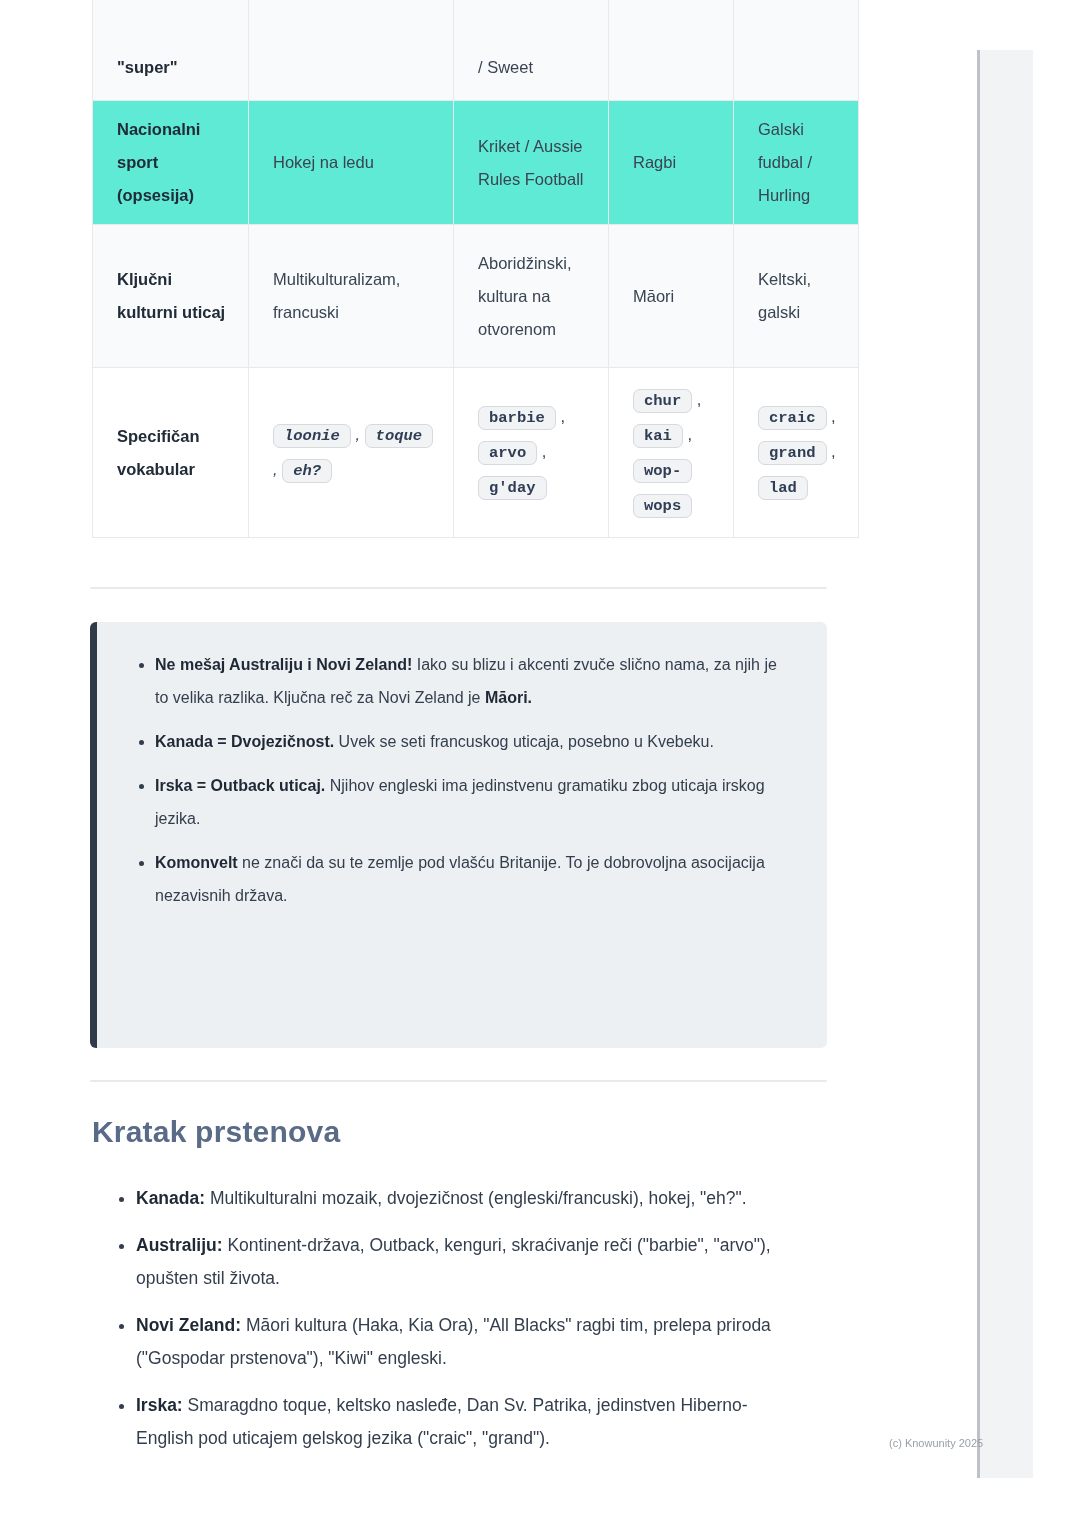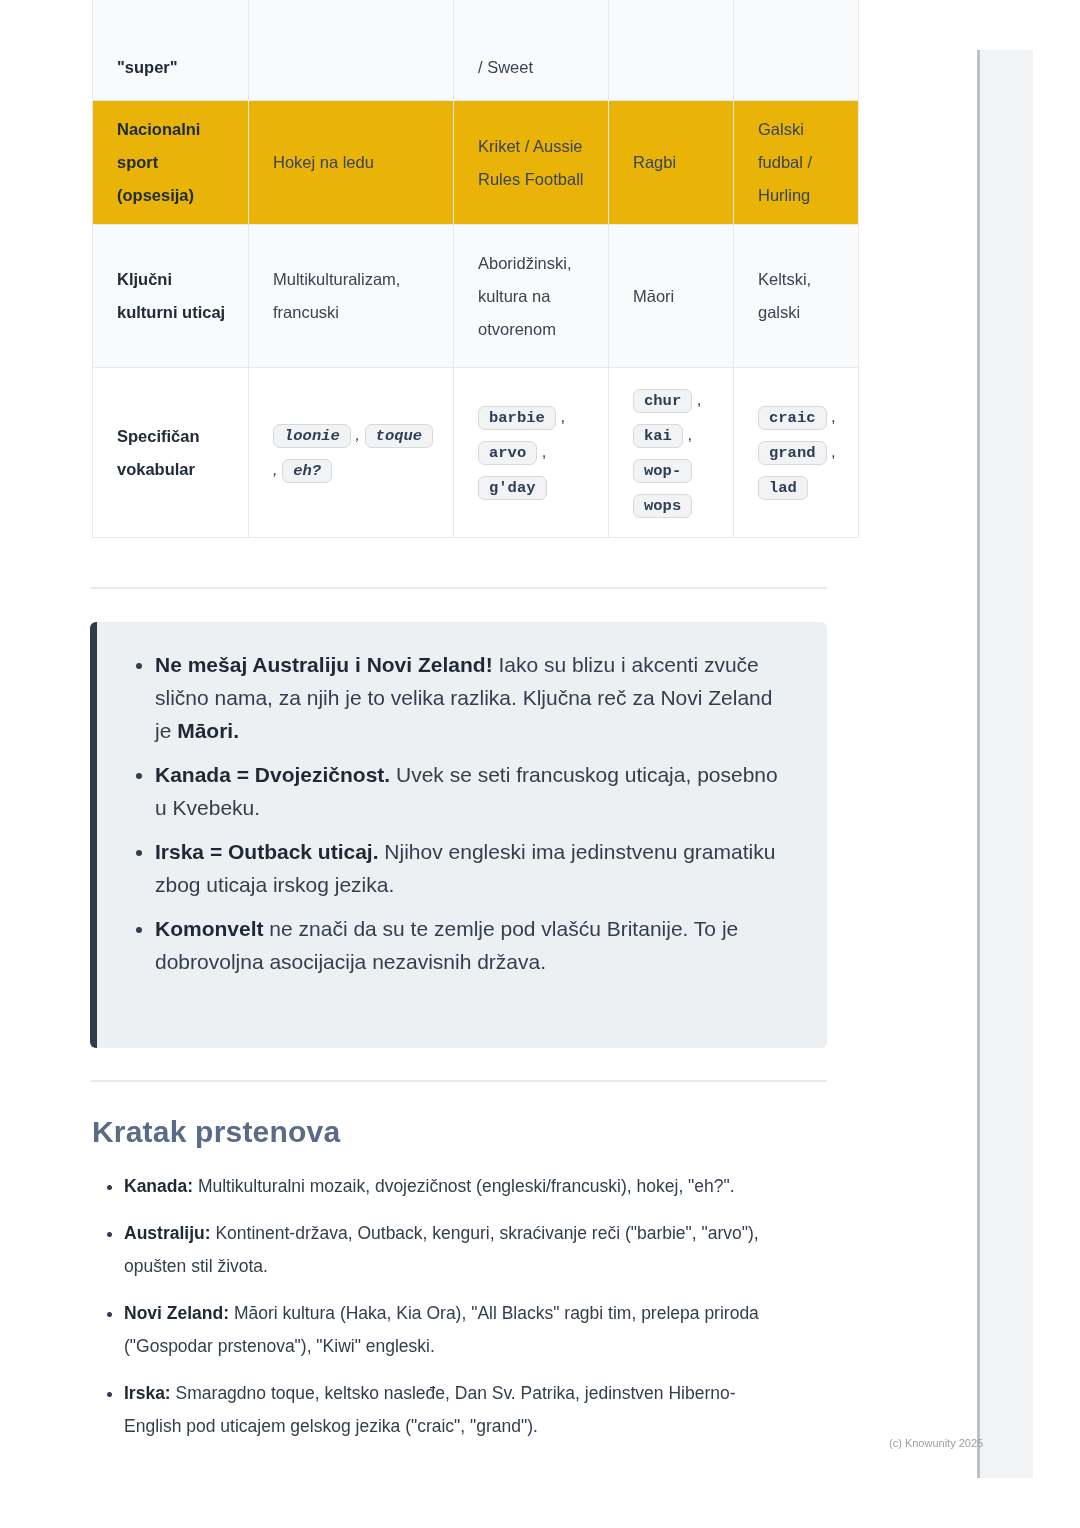--- a/index.html
+++ b/index.html
@@ -17,21 +17,21 @@
     border:1px solid #e7e9ed;
     vertical-align:middle;
     padding:12px 14px 12px 24px;
     line-height:33px;
     color:#3a4453;
     word-wrap:break-word;
   }
   table.cmp td.lbl { font-weight:700; color:#222b38; }
   tr.r0 { height:145px; background:#f8fafb; }
   tr.r0 td { vertical-align:bottom; padding-bottom:16px; }
-  tr.r1 { height:122px; background:#eab308; }
+  tr.r1 { height:122px; background:#5eead4; }
   tr.r2 { height:143px; background:#f8fafb; }
   tr.r3 { height:170px; background:#ffffff; }
   td.vocab { line-height:34px; padding-right:10px; }
   td.v-ca { padding-right:28px;font-style:italic; }
   td.v-au { padding-right:12px; }
   .chip {
     display:inline;
     background:#f1f3f5;
     border:1px solid #d6dade;
     border-radius:7px;
@@ -55,32 +55,32 @@
   .note-box {
     position:absolute; left:90px; top:622px; width:737px; height:426px;
     box-sizing:border-box;
     background:#edf0f3;
     border-left:7px solid #2f3b49;
     border-radius:6px;
     padding:23px 46px 18px 33px;
   }
   .note-title { font-weight:700; font-size:17.5px; line-height:33px; color:#1f2835; }
   .note-box ul { margin:3px 0 0 0; padding-left:25px; }
-  .note-box li { font-size:21px; line-height:33px; margin-bottom:11px; color:#333e4d; }
+  .note-box li { font-size:16px; line-height:33px; margin-bottom:11px; color:#333e4d; }
   strong { color:#1f2835; font-weight:700; }
 
   
   .summary-heading {
     position:absolute; left:92px; top:1112px; margin:0;
     font-size:30px; line-height:40px; font-weight:700;
     color:#5a6b88; letter-spacing:.2px;
   }
   ul.summary-list {
     position:absolute; left:92px; top:1170px; width:650px;
-    margin:0; padding-left:32px;
+    margin:12px; padding-left:32px;
   }
   ul.summary-list li { font-size:17.5px; line-height:33px; margin-bottom:14px; color:#333e4d; }
 
   
   .watermark {
     position:absolute; left:889px; top:1437px;
     font-size:11px; color:#999fa8; z-index:5; white-space:nowrap;
   }
   .scrollbar {
     position:absolute; left:977px; top:50px; width:56px; height:1428px;

